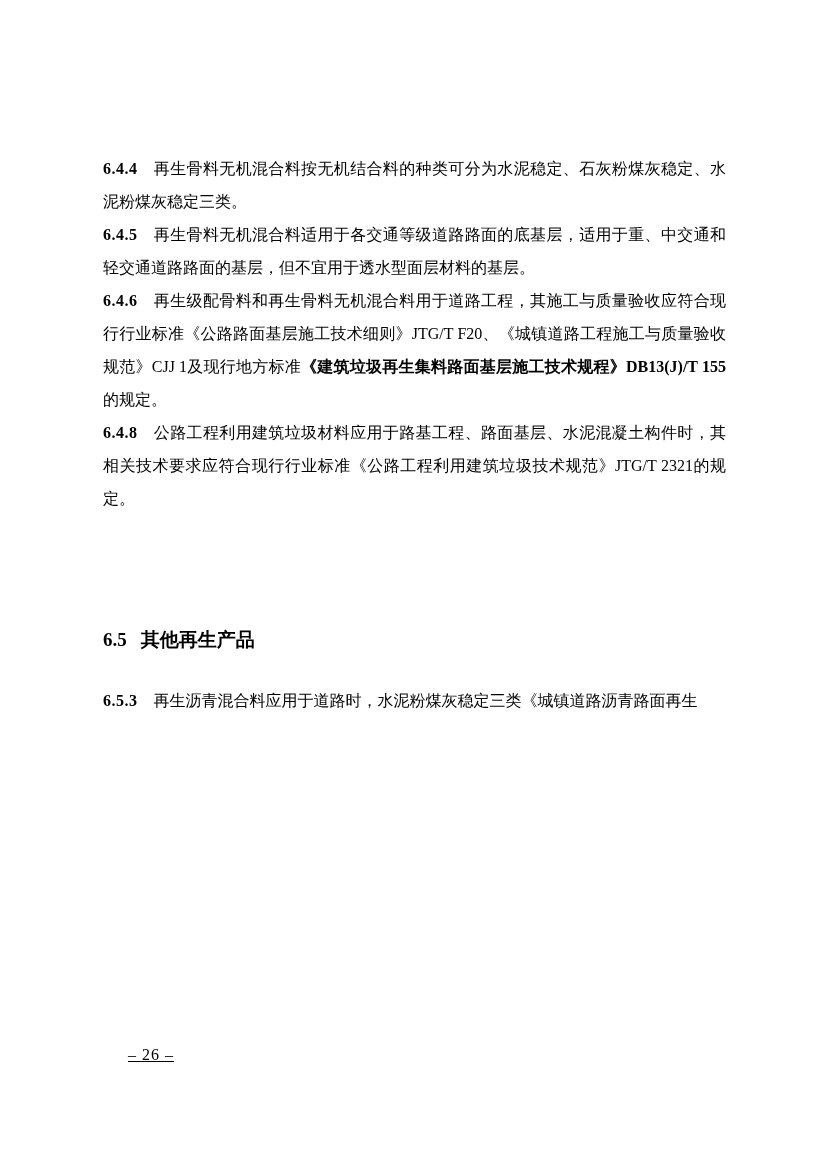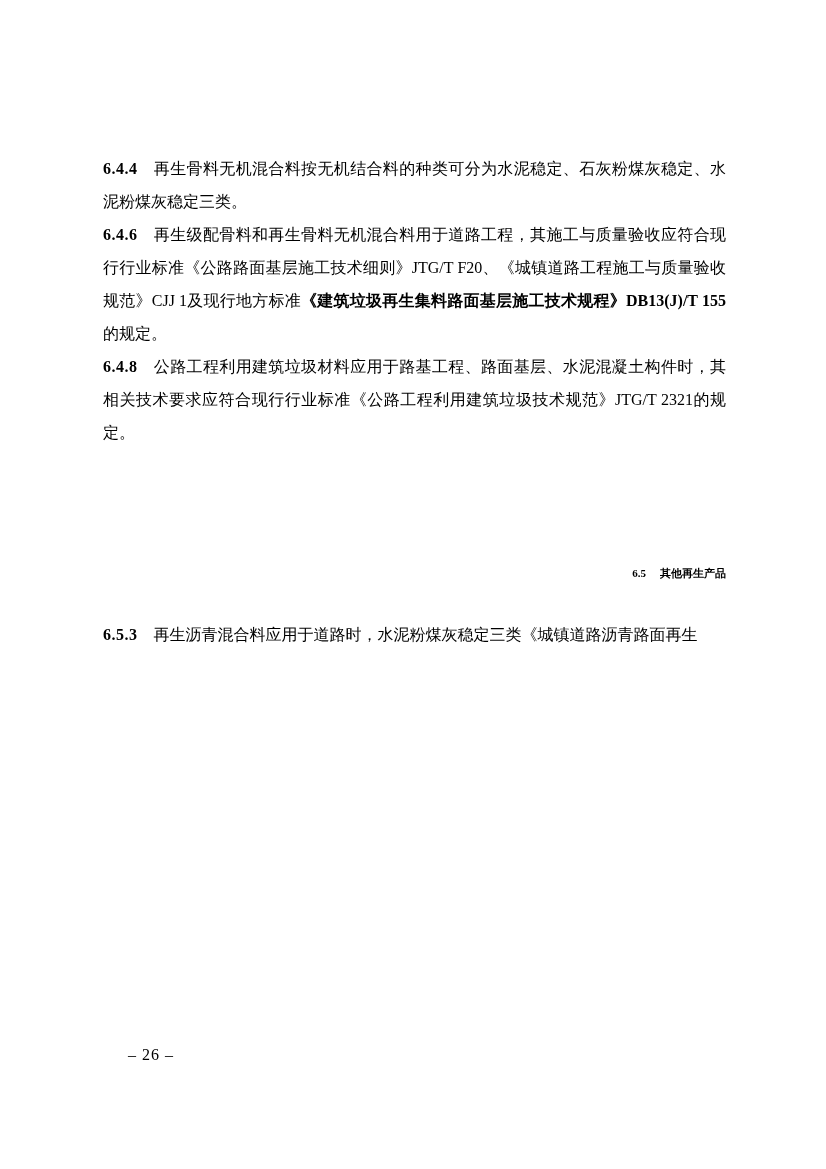--- a/index.html
+++ b/index.html
@@ -39,44 +39,46 @@
   }
   .clause-number {
     font-weight: bold;
     margin-right: 16px;
     letter-spacing: 0.5px;
   }
   .clause-text-run.bold {
     font-weight: bold;
   }
   .section-heading {
-    font-size: 11px;
+    font-size: 19px;
     font-weight: bold;
     line-height: 33px;
-    text-align: right;
+    text-align: left;
     margin-top: 108px;
     margin-bottom: 28px;
   }
   .section-heading .heading-number {
     margin-right: 14px;
   }
   .page-number {
     position: absolute;
     left: 128px;
     top: 1044px;
     font-size: 16px;
     line-height: 22px;
     letter-spacing: 1px;
+    text-decoration: underline;
   }
 </style>
 </head>
 <body>
 
 <div class="page">
   <div class="content" id="content">
       <p class="clause"><span class="clause-number">6.4.4</span><span class="clause-text-run">再生骨料无机混合料按无机结合料的种类可分为水泥稳定、石灰粉煤灰稳定、水泥粉煤灰稳定三类。</span></p>
+      <p class="clause"><span class="clause-number">6.4.5</span><span class="clause-text-run">再生骨料无机混合料适用于各交通等级道路路面的底基层，适用于重、中交通和轻交通道路路面的基层，但不宜用于透水型面层材料的基层。</span></p>
       <p class="clause"><span class="clause-number">6.4.6</span><span class="clause-text-run">再生级配骨料和再生骨料无机混合料用于道路工程，其施工与质量验收应符合现行行业标准《公路路面基层施工技术细则》JTG/T F20、《城镇道路工程施工与质量验收规范》CJJ 1及现行地方标准</span><span class="clause-text-run bold">《建筑垃圾再生集料路面基层施工技术规程》DB13(J)/T 155</span><span class="clause-text-run">的规定。</span></p>
       <p class="clause"><span class="clause-number">6.4.8</span><span class="clause-text-run">公路工程利用建筑垃圾材料应用于路基工程、路面基层、水泥混凝土构件时，其相关技术要求应符合现行行业标准《公路工程利用建筑垃圾技术规范》JTG/T 2321的规定。</span></p>
       <div class="section-heading"><span class="heading-number">6.5</span><span class="heading-text">其他再生产品</span></div>
       <p class="clause"><span class="clause-number">6.5.3</span><span class="clause-text-run">再生沥青混合料应用于道路时，水泥粉煤灰稳定三类《城镇道路沥青路面再生</span></p>
     </div>
   <div class="page-number">– 26 –</div>
 </div>
 
 </body></html>

